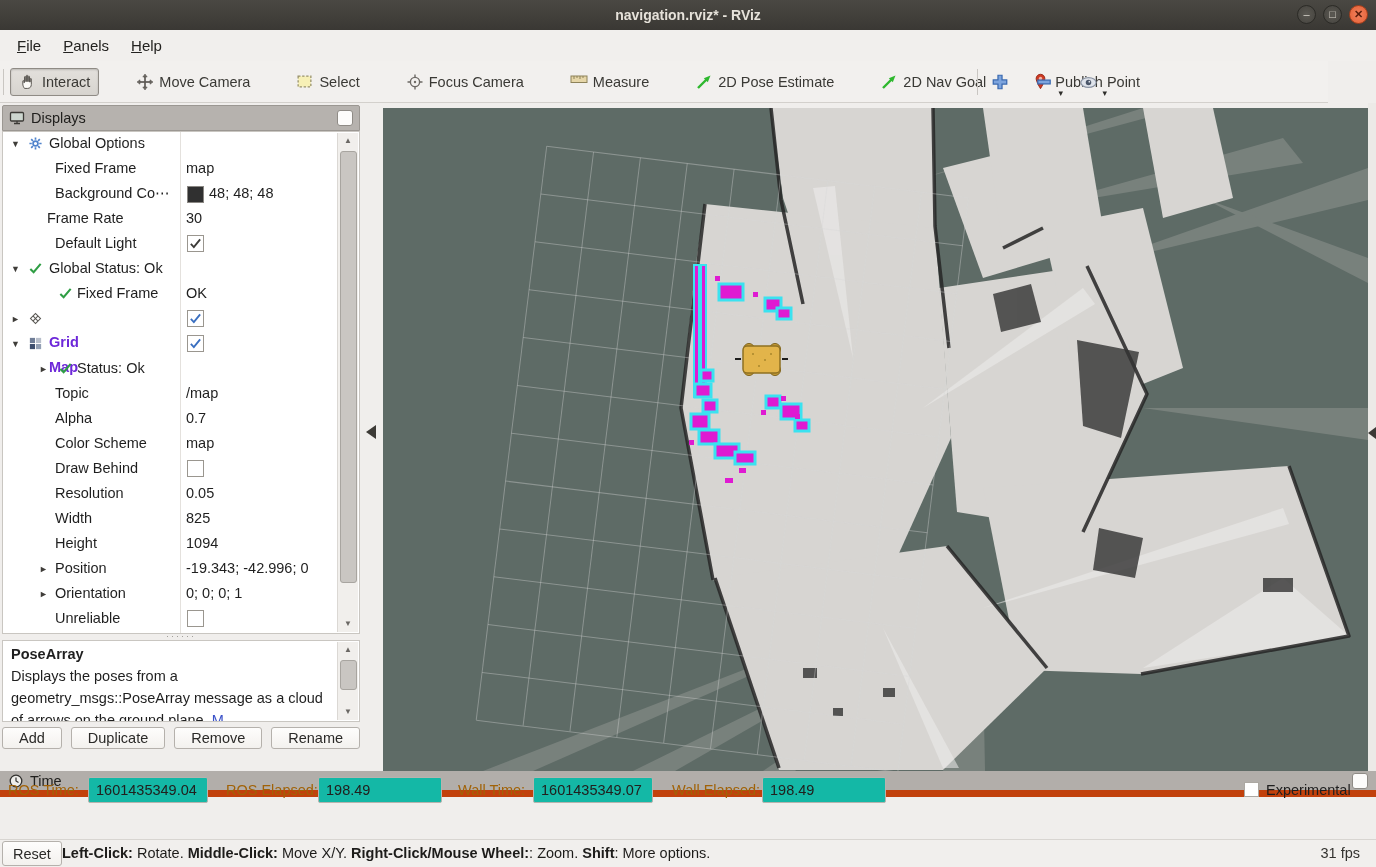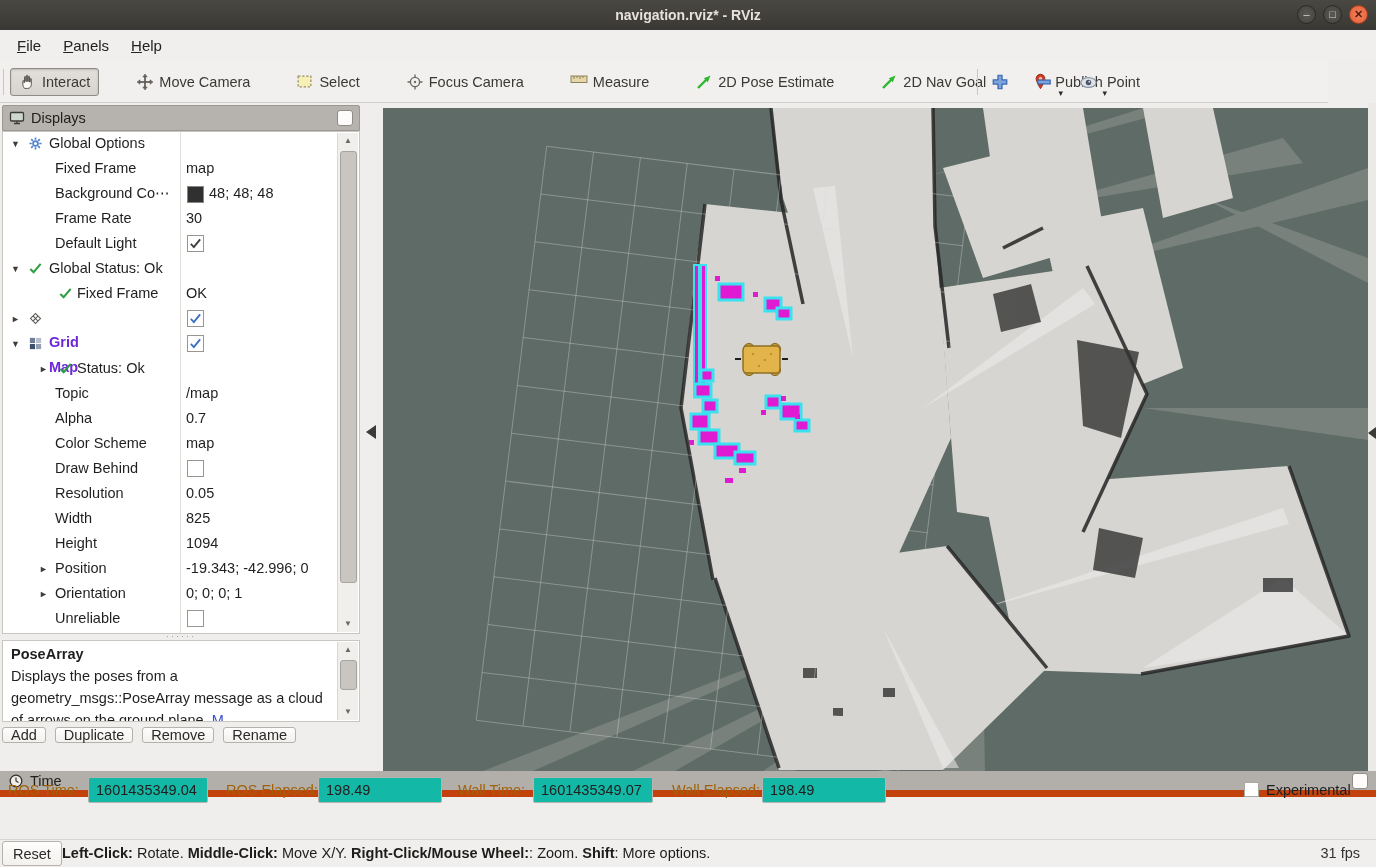--- a/index.html
+++ b/index.html
@@ -56,21 +56,21 @@
   .sbar .thumb{position:absolute;left:2px;width:15px;background:#c9c6c2;border:1px solid #a8a5a0;border-radius:3px;}
   
   .vdots{position:absolute;left:2px;top:531px;width:358px;height:6px;text-align:center;
     font-size:9px;line-height:5px;color:#97938e;letter-spacing:2px;}
   .desc{position:absolute;left:2px;top:537px;width:358px;height:82px;background:#fff;
     border:1px solid #c9c6c1;box-sizing:border-box;overflow:hidden;font-size:14.5px;}
   .desc .inner{padding:2px 8px;line-height:22px;}
   .desc .dtitle{font-weight:bold;}
   .desc .link{color:#3a51c8;}
   .dbuttons{position:absolute;left:2px;top:624px;display:flex;gap:9px;}
-  .btn{height:16px;padding:0 8px;background:linear-gradient(#fefdfc,#f3f1ee);
+  .btn{height:22px;padding:0 16px;background:linear-gradient(#fefdfc,#f3f1ee);
     border:1px solid #b5b1ac;border-radius:3px;font-size:14.5px;color:#2b2a28;
     display:flex;align-items:center;font-family:"Liberation Sans",sans-serif;}
   
   .viewport{position:absolute;left:383px;top:5px;width:985px;height:663px;}
   .lsplit-arrow{position:absolute;left:366px;top:322px;width:0;height:0;
     border-top:7px solid transparent;border-bottom:7px solid transparent;border-right:10px solid #3c3a36;}
   .rstrip{position:absolute;left:1368px;top:0;width:8px;height:668px;background:#eceae7;}
   .rsplit-arrow{position:absolute;left:1368px;top:324px;width:0;height:0;
     border-top:6px solid transparent;border-bottom:6px solid transparent;border-right:8px solid #3c3a36;}
   
@@ -250,21 +250,21 @@
       <div class="trow" style="top: 25px;">
         <span class="tlabel" style="left: 52px;">Fixed Frame</span>
         <span class="val">map</span>
       </div>
       <div class="trow" style="top: 50px;">
         <span class="tlabel" style="left: 52px;">Background Co⋯</span>
         <span class="swatch" style="background: rgb(48, 48, 48);"></span>
         <span class="val after-swatch">48; 48; 48</span>
       </div>
       <div class="trow" style="top: 75px;">
-        <span class="tlabel" style="left: 52px; text-align: right;">Frame Rate</span>
+        <span class="tlabel" style="left: 44px; text-align: right;">Frame Rate</span>
         <span class="val">30</span>
       </div>
       <div class="trow" style="top: 100px;">
         <span class="tlabel" style="left: 52px;">Default Light</span>
         <div class="cb">
           <svg viewBox="0 0 14 14" width="13" height="13">
             <path d="M2 7.5 L5.2 10.8 L12 2.5" fill="none" stroke="#3c3b38" stroke-width="2"></path>
           </svg>
         </div>
       </div>

